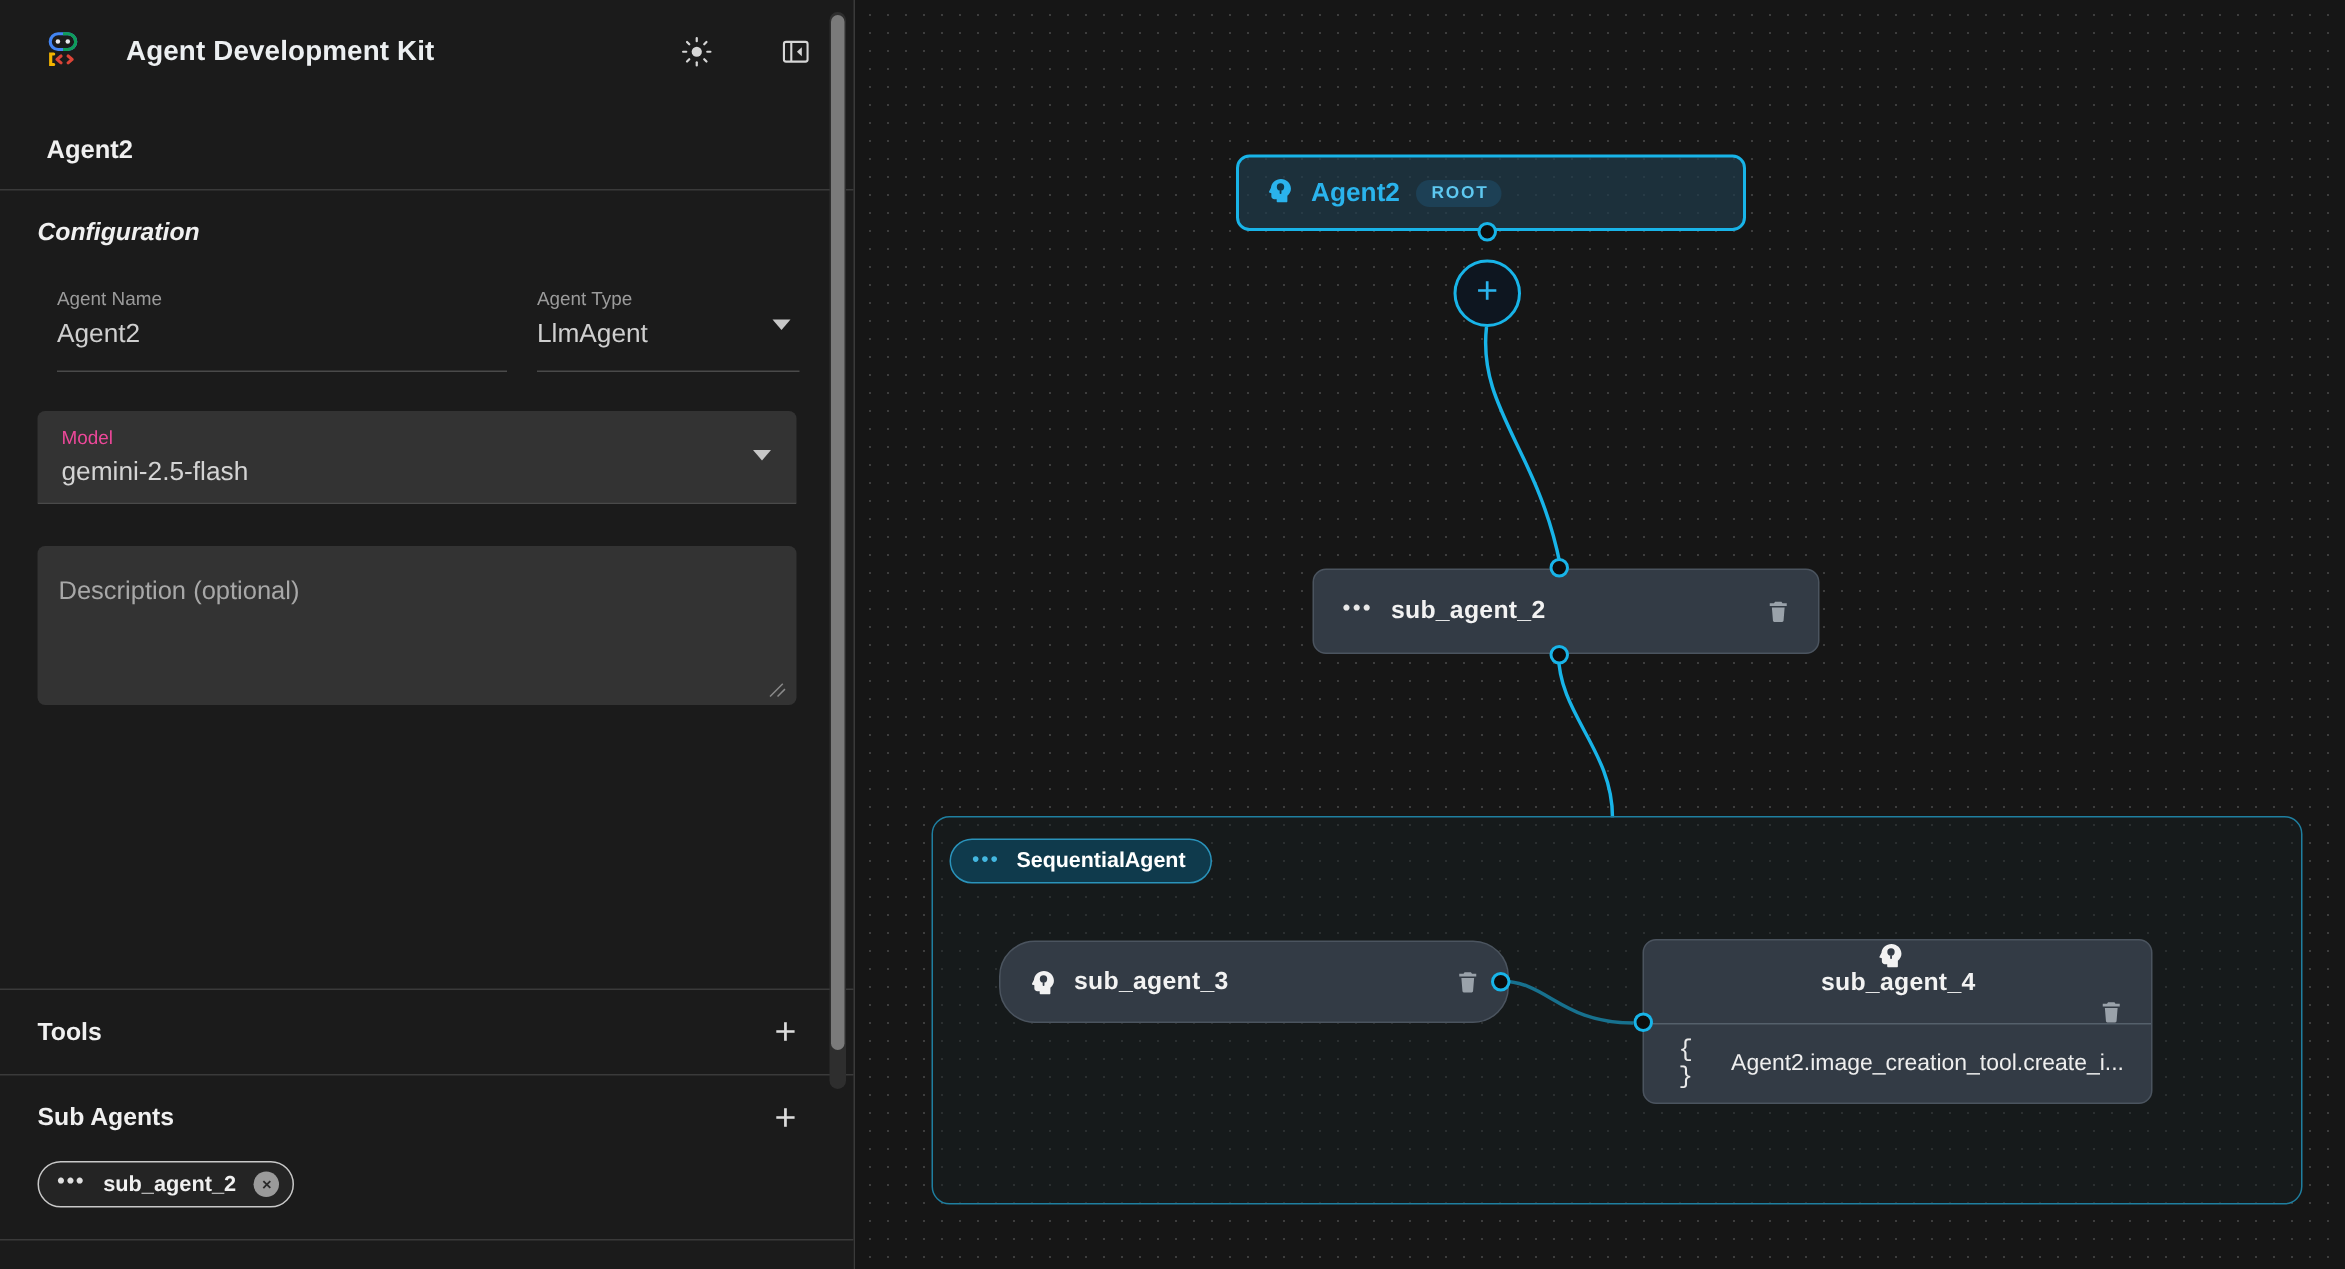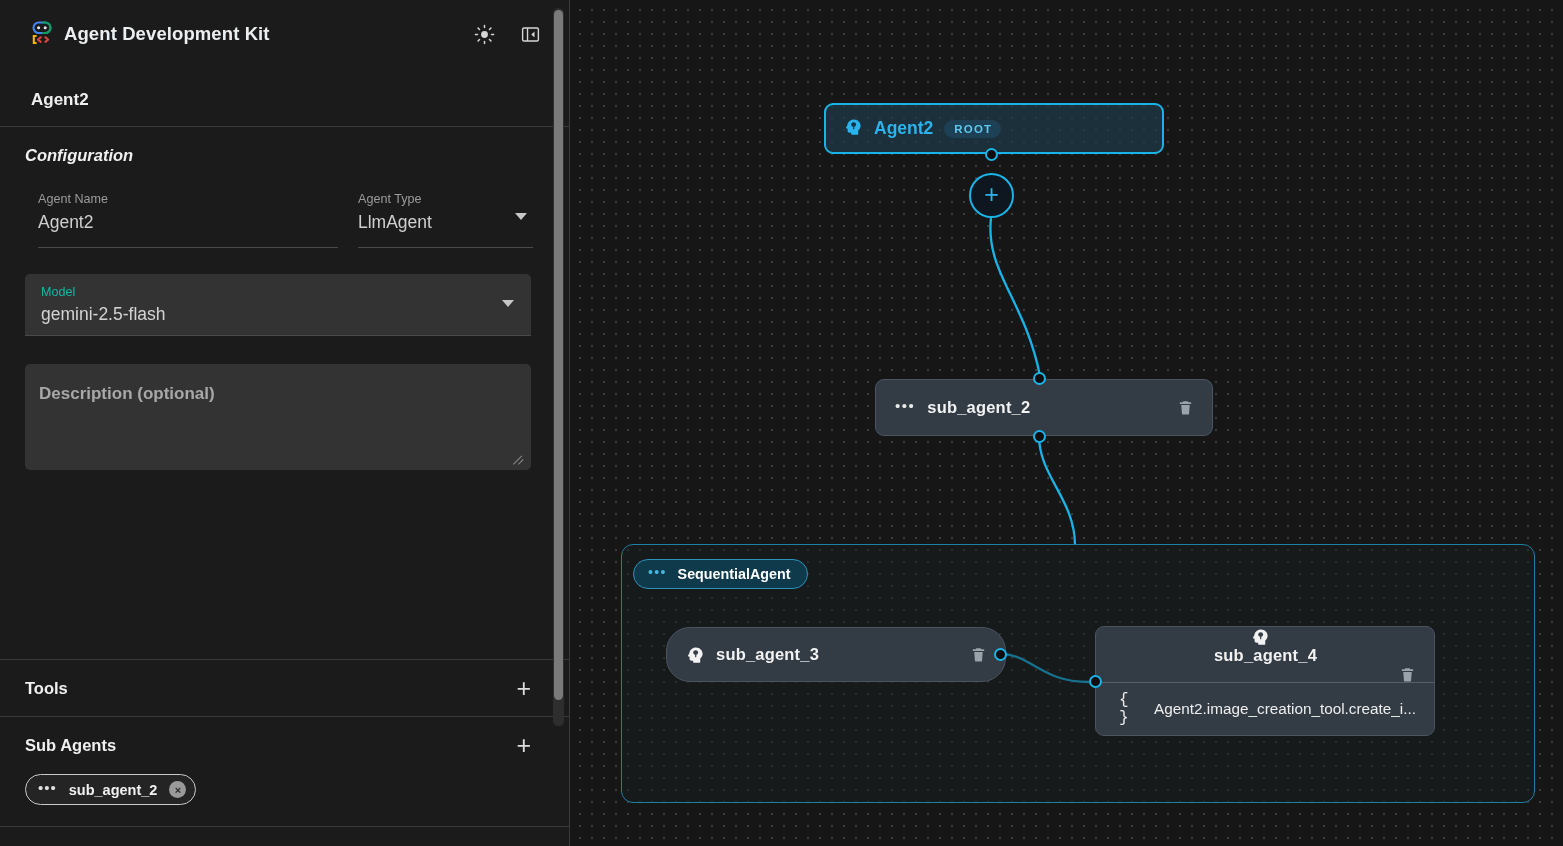--- a/index.html
+++ b/index.html
@@ -14,21 +14,21 @@
   
   #sidebar {
     position: relative;
     width: 570px; height: 846px;
     background: #1b1b1b;
     border-right: 1px solid #3a3a3a;
     flex: 0 0 570px;
   }
   .side-header {
     height: 68px; display: flex; align-items: center;
-    padding: 0 24px 0 26px; gap: 4px;
+    padding: 0 24px 0 26px; gap: 24px;
   }
   .logo-wrap { width: 34px; height: 34px; display:flex; align-items:center; justify-content:center; }
   .app-title { font-size: 18.5px; font-weight: 700; color: #eceff1; letter-spacing: .1px; }
   .header-spacer { flex: 1; }
   .hdr-icon { width: 30px; height: 30px; display: flex; align-items: center; justify-content: center; color:#d6d6d6; cursor:pointer; }
   .hdr-icon + .hdr-icon { margin-left: 12px; }
 
   .agent-title-row { padding: 22px 26px 16px 31px; border-bottom: 1px solid #3a3a3a; }
   .agent-title { font-size: 17px; font-weight: 700; color: #f0f0f0; }
 
@@ -51,29 +51,29 @@
     width: 0; height: 0; border-left: 6px solid transparent;
     border-right: 6px solid transparent; border-top: 7px solid #c7c7c7;
   }
 
   .filled-box {
     margin: 26px 38px 0 25px; background: #333333;
     border-radius: 5px 5px 0 0; position: relative;
     border-bottom: 1px solid #4a4a4a;
   }
   .model-box { height: 62px; padding: 9px 18px 0 16px; }
-  .model-label { font-size: 12.6px; color: #14b8a6; line-height: 18px; }
+  .model-label { font-size: 12.6px; color: #ec4899; line-height: 18px; }
   .model-value { font-size: 17.5px; color: #d4d4d4; line-height: 26px; }
   .model-caret { position: absolute; right: 17px; top: 26px;
     width:0;height:0;border-left:6px solid transparent;border-right:6px solid transparent;border-top:7px solid #c7c7c7;}
 
   .ta-box { margin: 24px 38px 0 25px; background: #333333; border-radius: 5px;
     position: relative; padding: 9px 16px 0 14px; }
   .ta-instructions { height: 139px; }
-  .ta-desc { height: 106px; margin-top: 28px; padding-top: 18px; font-weight: bold; }
+  .ta-desc { height: 106px; margin-top: 28px; padding-top: 18px; }
   .ta-label { font-size: 12.6px; color: #a3a3a3; line-height: 18px; }
   .ta-text { font-size: 16.2px; color: #e4e4e4; line-height: 23.5px; padding-top: 2px; max-width: 470px; }
   .ta-placeholder { font-size: 17px; color: #a8a8a8; line-height: 24px; }
   .resize-grip { position: absolute; right: 6px; bottom: 5px; width: 12px; height: 12px; cursor: nwse-resize; }
   .resize-grip:before, .resize-grip:after {
     content:""; position:absolute; background:#8b8b8b; height:1px; transform-origin: 0 0;
   }
   .resize-grip:before { width: 12px; left: 0; top: 11px; transform: rotate(-45deg); }
   .resize-grip:after  { width: 7px;  left: 5px; top: 11px; transform: rotate(-45deg); }
 

